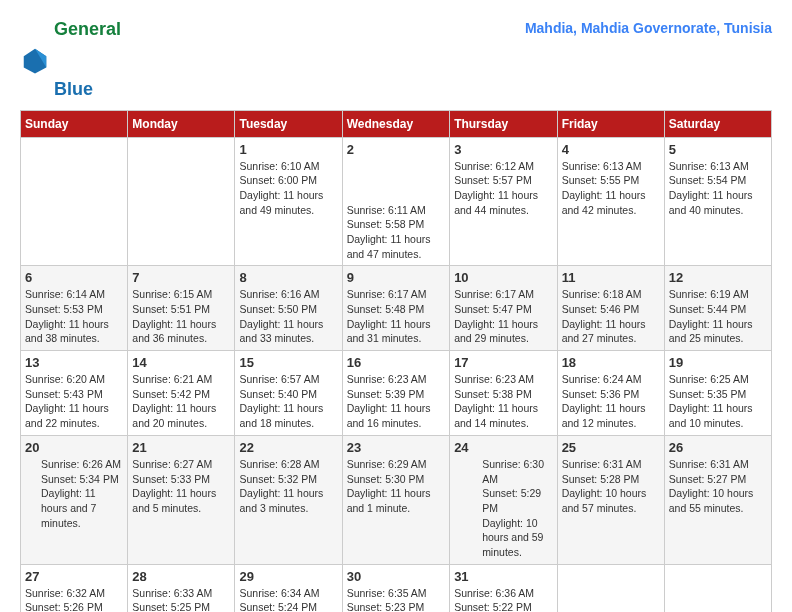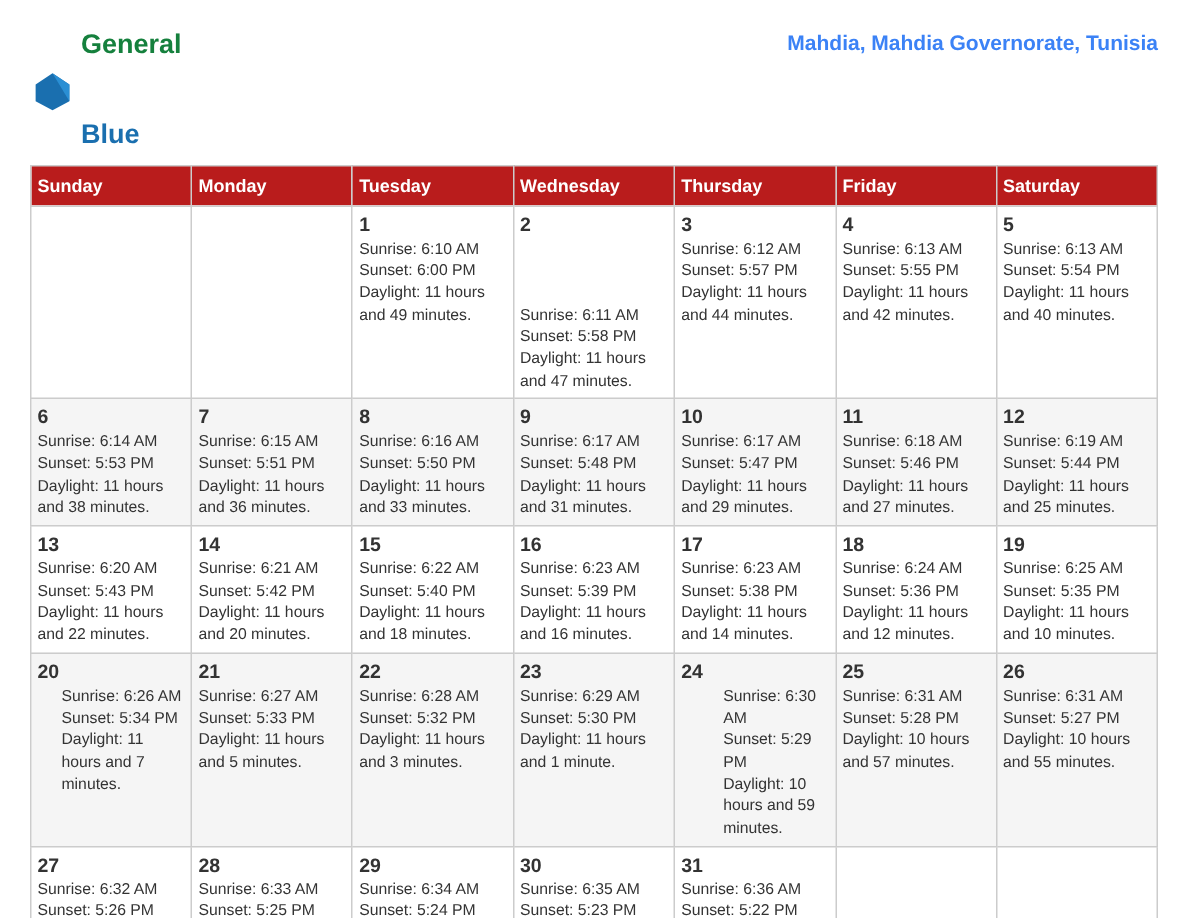--- a/index.html
+++ b/index.html
@@ -213,21 +213,21 @@
 Daylight: 11 hours and 22 minutes.</div>
         </td>
         <td>
           <span class="day-num">14</span>
           <div class="day-info" style="white-space: pre-line;">Sunrise: 6:21 AM
 Sunset: 5:42 PM
 Daylight: 11 hours and 20 minutes.</div>
         </td>
         <td>
           <span class="day-num">15</span>
-          <div class="day-info" style="white-space: pre-line;">Sunrise: 6:22 AM
+          <div class="day-info" style="white-space: pre-line;">Sunrise: 6:57 AM
 Sunset: 5:40 PM
 Daylight: 11 hours and 18 minutes.</div>
         </td>
         <td>
           <span class="day-num">16</span>
           <div class="day-info" style="white-space: pre-line;">Sunrise: 6:23 AM
 Sunset: 5:39 PM
 Daylight: 11 hours and 16 minutes.</div>
         </td>
         <td>

